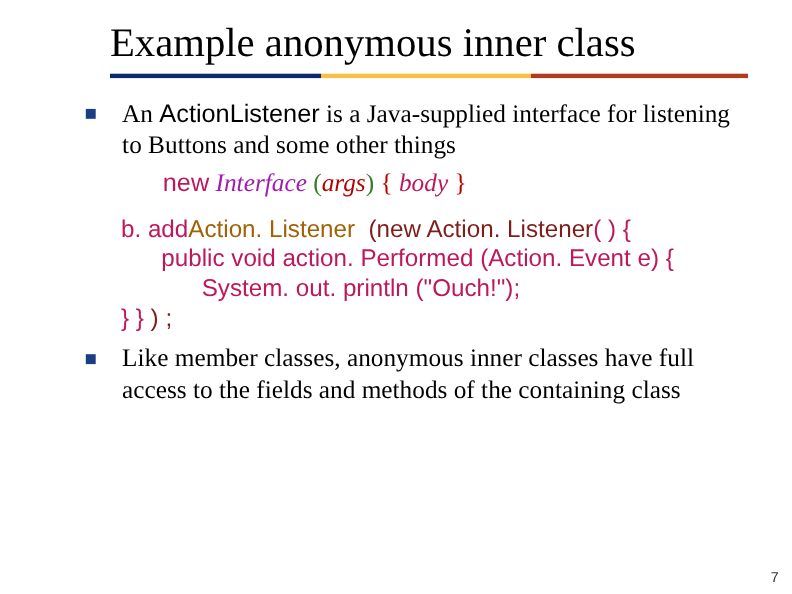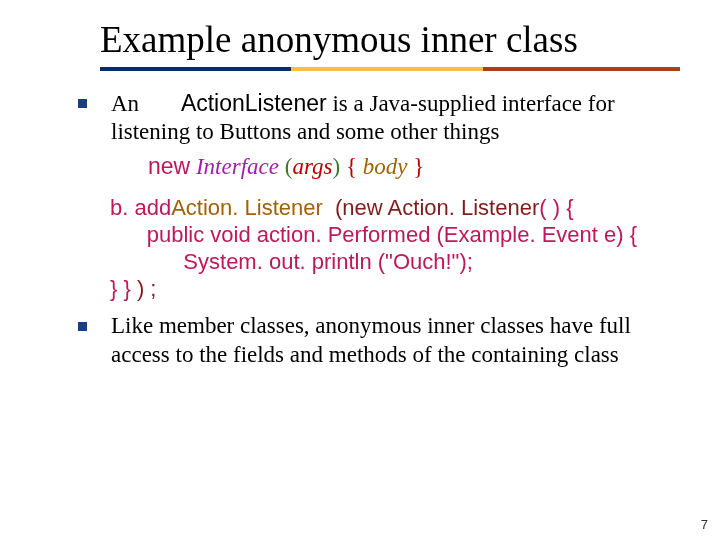--- a/index.html
+++ b/index.html
@@ -52,33 +52,32 @@
     background: #1a3e84;
     margin-top: 10px;
     margin-right: 24px;
   }
   .btxt {
     flex: 1 1 auto;
   }
   .sans {
     font-family: Arial, Helvetica, sans-serif;
     font-size: 23px;
-    margin-left: 36px;
   }
   .syntax {
     margin: 4px 0 14px 70px;
     font-size: 23px;
   }
   .kw-new   { color: #be185d; font-family: Arial, Helvetica, sans-serif; font-size: 23px; }
   .it-iface { color: #a21caf; font-style: italic; }
   .par-open { color: #3a7a2c; }
   .it-args  { color: #b80000; font-style: italic; }
   .par-close{ color: #3a7a2c; }
   .brace    { color: #b80000; }
-  .it-body  { color: #a16207; font-style: italic; }
+  .it-body  { color: #be185d; font-style: italic; }
 
   .code {
     font-family: Arial, Helvetica, sans-serif;
     font-size: 22px;
     line-height: 1.22;
     margin: 6px 0 10px 32px;
     white-space: pre;
   }
   .c-black { color: #be185d; }
   .c-red   { color: #a16207; }
@@ -121,21 +120,21 @@
       <span class="par-open">(</span><span class="it-args">args</span><span class="par-close">)</span>
       <span> </span>
       <span class="brace">{</span>
       <span> </span>
       <span class="it-body">body</span>
       <span> </span>
       <span class="brace">}</span>
     </div>
 
     <div class="code"><span class="c-black">b. add</span><span class="c-red">Action. Listener </span><span class="c-blue"> (new Action. Listener</span><span class="c-black">( ) {</span>
-<span class="c-black">      public void action. Performed (Example. Event e) {</span>
+<span class="c-black">      public void action. Performed (Action. Event e) {</span>
 <span class="c-black">            System. out. println ("Ouch!");</span>
 <span class="c-black">} } </span><span class="c-blue">) ;</span></div>
 
     <div class="bullet">
       <span class="sq"></span>
       <div class="btxt">Like member classes, anonymous inner classes have full access to the fields and methods of the containing class</div>
     </div>
 
   </div>
 

